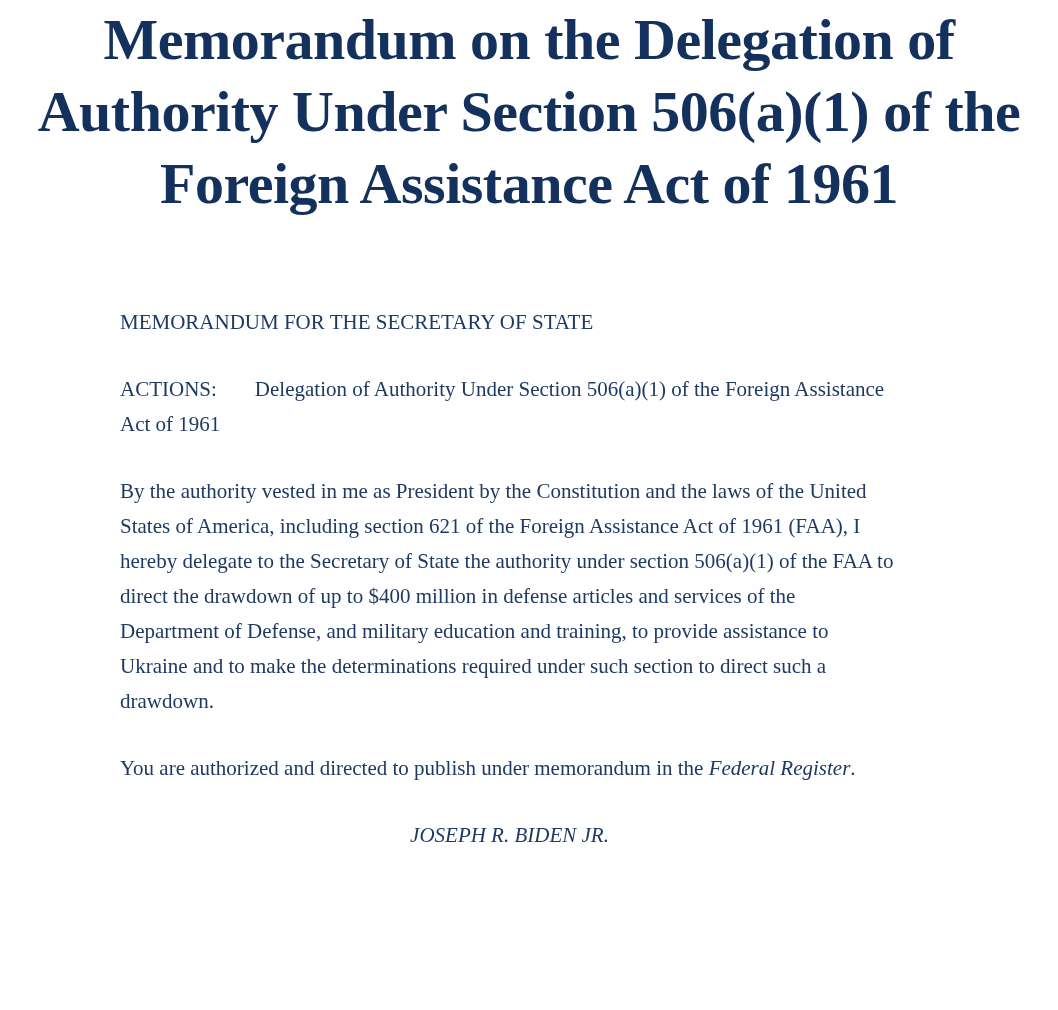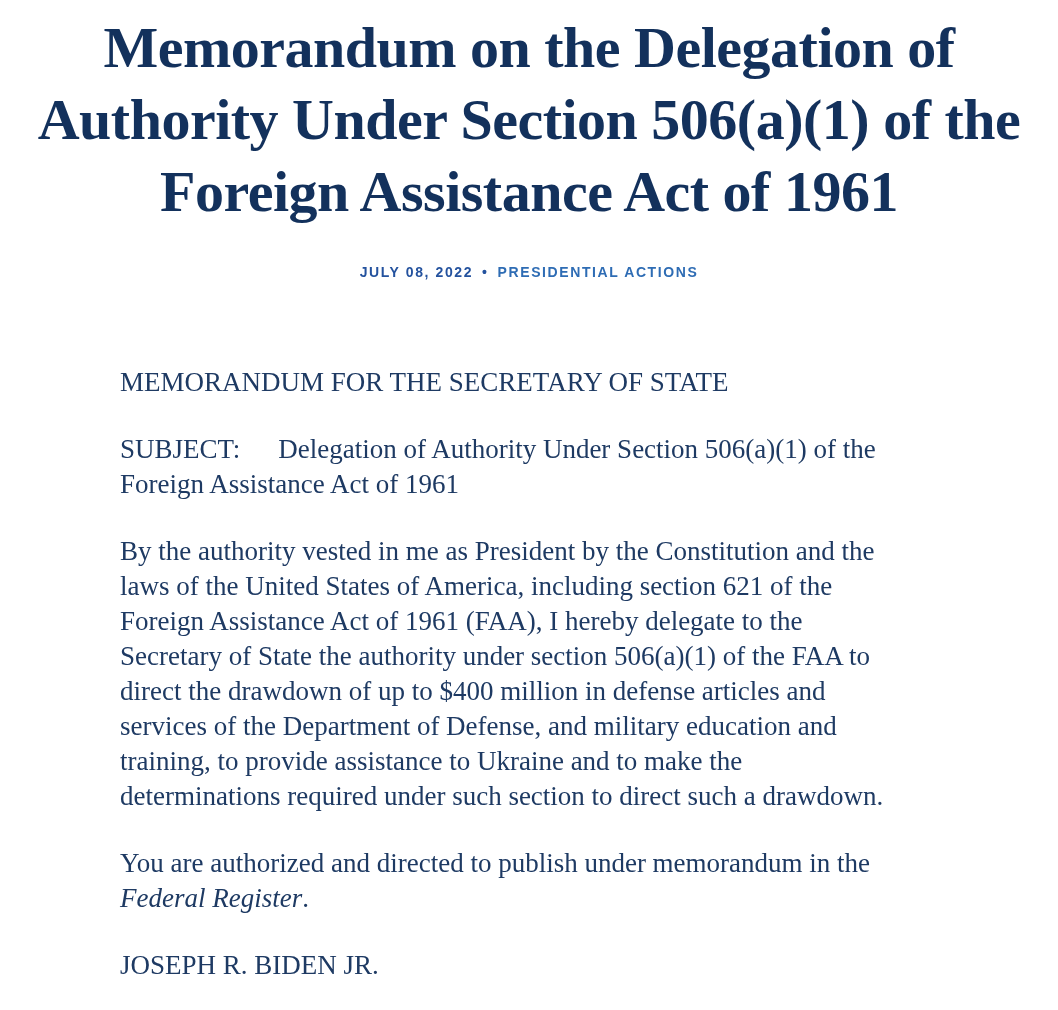--- a/index.html
+++ b/index.html
@@ -17,21 +17,21 @@
     height: 1010px;
     background: var(--page-bg);
     overflow: hidden;
   }
   .page {
     width: 1058px;
     height: 1010px;
     background: var(--page-bg);
   }
   .memo-header {
-    padding-top: 12px;
+    padding-top: 4px;
   }
   .page-title {
     margin: 0 auto;
     max-width: 1000px;
     text-align: center;
     font-family: "Liberation Serif", serif;
     font-weight: 700;
     font-size: 58px;
     line-height: 72px;
     letter-spacing: -0.5px;
@@ -54,54 +54,52 @@
   }
   .category-link {
     color: var(--link-blue);
     text-decoration: none;
     cursor: pointer;
   }
   .memo-body {
     margin: 85px 0 0 120px;
     width: 779px;
     font-family: "Liberation Serif", serif;
-    font-size: 27px;
+    font-size: 21px;
     line-height: 35px;
     color: var(--body-navy);
   }
   .memo-body p {
     margin: 0 0 32px 0;
   }
   .subject-gap {
     display: inline-block;
     width: 38px;
   }
   .signature {
-    text-align: left;
+    text-align: center;
+    font-style: italic;
   }
   em { }
 </style>
 </head>
 <body>
 
 <div class="page">
 
   <header class="memo-header">
     <h1 class="page-title">Memorandum on the Delegation of Authority Under Section 506(a)(1) of the Foreign Assistance Act of 1961</h1>
 
-    <div class="meta-line">
-      <span>JULY 08, 2022</span><span class="meta-separator">•</span><a class="category-link">PRESIDENTIAL ACTIONS</a>
-    </div>
   </header>
 
   <article class="memo-body">
 
     <p>MEMORANDUM FOR THE SECRETARY OF STATE</p>
 
-    <p><span>SUBJECT:</span><span class="subject-gap"></span><span>Delegation of Authority Under Section 506(a)(1) of the Foreign Assistance Act of 1961</span></p>
+    <p><span>ACTIONS:</span><span class="subject-gap"></span><span>Delegation of Authority Under Section 506(a)(1) of the Foreign Assistance Act of 1961</span></p>
 
     <p>By the authority vested in me as President by the Constitution and the laws of the United States of America, including section 621 of the Foreign Assistance Act of 1961 (FAA), I hereby delegate to the Secretary of State the authority under section 506(a)(1) of the FAA to direct the drawdown of up to $400 million in defense articles and services of the Department of Defense, and military education and training, to provide assistance to Ukraine and to make the determinations required under such section to direct such a drawdown.</p>
 
     <p><span>You are authorized and directed to publish under memorandum in the </span><em>Federal Register</em><span>.</span></p>
 
     <p class="signature">JOSEPH R. BIDEN JR.</p>
 
   </article>
 
 </div>

